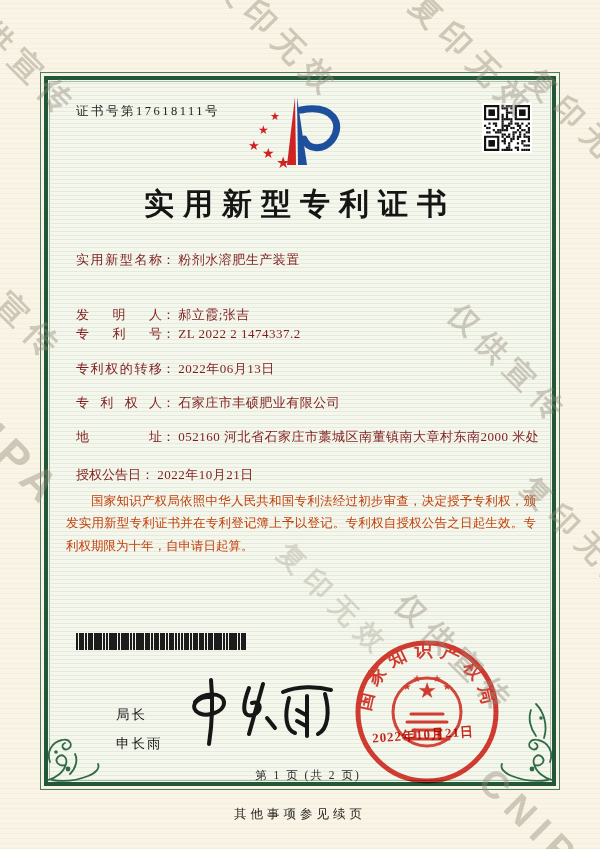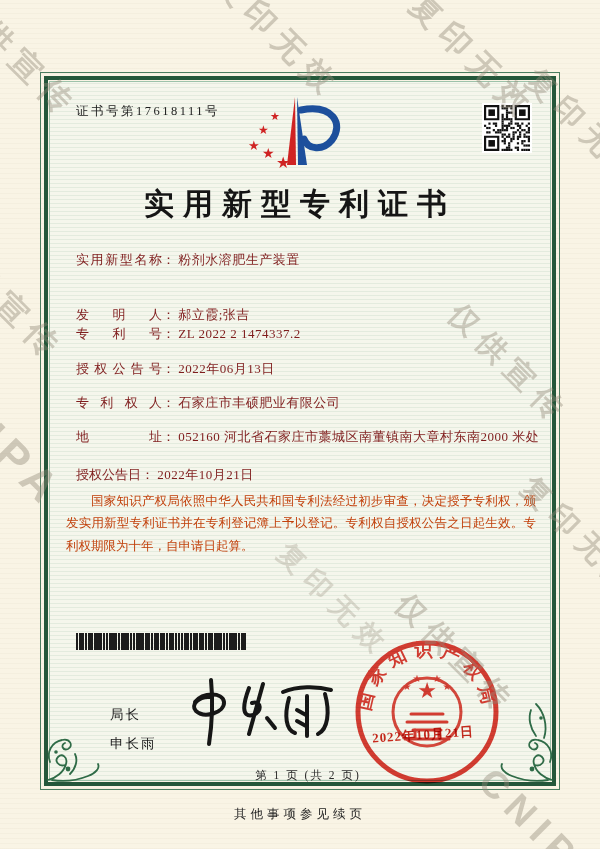--- a/index.html
+++ b/index.html
@@ -51,21 +51,21 @@
   .paras p{margin:0;text-indent:2em;}
   
   .barcode{
     position:absolute;left:76px;top:633px;width:170px;height:17px;
     background:
       repeating-linear-gradient(90deg,#1c1c1c 0 2px,transparent 2px 3px),
       repeating-linear-gradient(90deg,#1c1c1c 0 1px,transparent 1px 5px),
       repeating-linear-gradient(90deg,transparent 0 6px,#1c1c1c 6px 8px);
   }
   
-  .officer{position:absolute;left:110px;top:706px;font-size:13.5px;letter-spacing:2px;color:#1a1a1a;
+  .officer{position:absolute;left:116px;top:706px;font-size:13.5px;letter-spacing:2px;color:#1a1a1a;
     font-family:"Liberation Sans","DejaVu Sans",sans-serif;}
   .officer div{margin-bottom:11px;}
   .signature{position:absolute;left:183px;top:672px;width:160px;height:80px;}
   
   .seal{position:absolute;left:353px;top:638px;width:148px;height:148px;opacity:.9;mix-blend-mode:multiply;}
   .seal-date{
     position:absolute;left:358px;top:726px;width:130px;text-align:center;
     color:#cf2a1e;font-size:13px;font-weight:bold;transform:rotate(-4deg);
     letter-spacing:1px;mix-blend-mode:multiply;
   }
@@ -274,21 +274,21 @@
 </div>
 <div class="row row-inventor">
   <span class="flabel">发明人</span><span>：</span>
   <span class="fvalue">郝立霞;张吉</span>
 </div>
 <div class="row row-patno">
   <span class="flabel">专利号</span><span>：</span>
   <span class="fvalue">ZL 2022 2 1474337.2</span>
 </div>
 <div class="row row-filing">
-  <span class="flabel">授权公告号</span><span>：</span>
+  <span class="flabel">专利权的转移</span><span>：</span>
   <span class="fvalue">2022年06月13日</span>
 </div>
 <div class="row row-patentee">
   <span class="flabel">专利权人</span><span>：</span>
   <span class="fvalue">石家庄市丰硕肥业有限公司</span>
 </div>
 <div class="row row-address">
   <span class="flabel">地址</span><span>：</span>
   <span class="fvalue">052160 河北省石家庄市藁城区南董镇南大章村东南2000 米处</span>
 </div>

